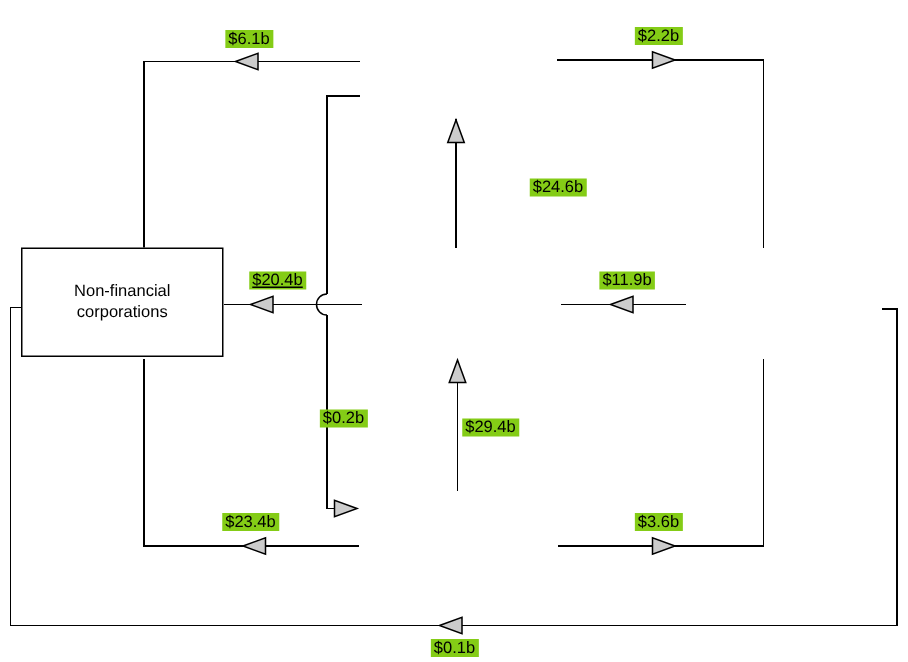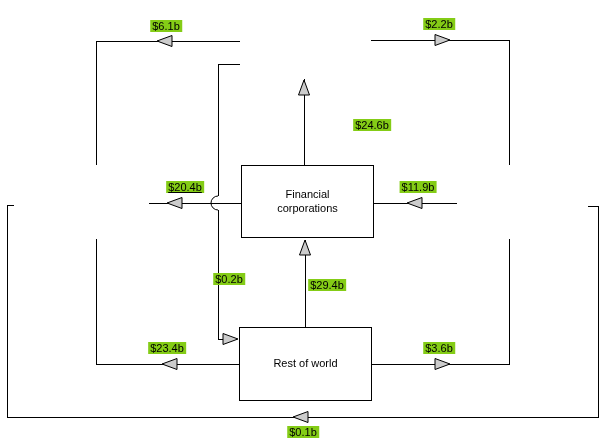--- a/index.html
+++ b/index.html
@@ -63,29 +63,26 @@
       <polygon points="407,203 422,197.5 422,208.5"></polygon>
       <polygon points="238,339 223,333.5 223,344.5"></polygon>
       <polygon points="305,240 299.5,255 310.5,255"></polygon>
       <polygon points="162,364 177,358.5 177,369.5"></polygon>
       <polygon points="450,364 435,358.5 435,369.5"></polygon>
       <polygon points="293,417 308,411.5 308,422.5"></polygon>
     </g>
   </svg>
 
 
-
-  <div class="node" style="left:241px; top:165px; width:133px; height:73px;">
-    <span class="lbl">Financial corporations</span>
+  <div class="node" style="left:14px; top:165px; width:135px; height:73px;">
+    <span class="lbl">Non-financial corporations</span>
   </div>
 
 
-  <div class="node" style="left:239px; top:327px; width:133px; height:74px;">
-    <span class="lbl">Rest of world</span>
-  </div>
+
 
   <div class="flow-label" style="left:166px; top:26px;">$6.1b</div>
   <div class="flow-label" style="left:439px; top:24px;">$2.2b</div>
   <div class="flow-label" style="left:326px; top:125px;margin-left:46px;">$24.6b</div>
   <div class="flow-label" style="left:185px; top:187px;text-decoration:underline;">$20.4b</div>
   <div class="flow-label" style="left:418px; top:187px;">$11.9b</div>
   <div class="flow-label" style="left:229px; top:279px;">$0.2b</div>
   <div class="flow-label" style="left:327px; top:285px;">$29.4b</div>
   <div class="flow-label" style="left:167px; top:348px;">$23.4b</div>
   <div class="flow-label" style="left:439px; top:348px;">$3.6b</div>

